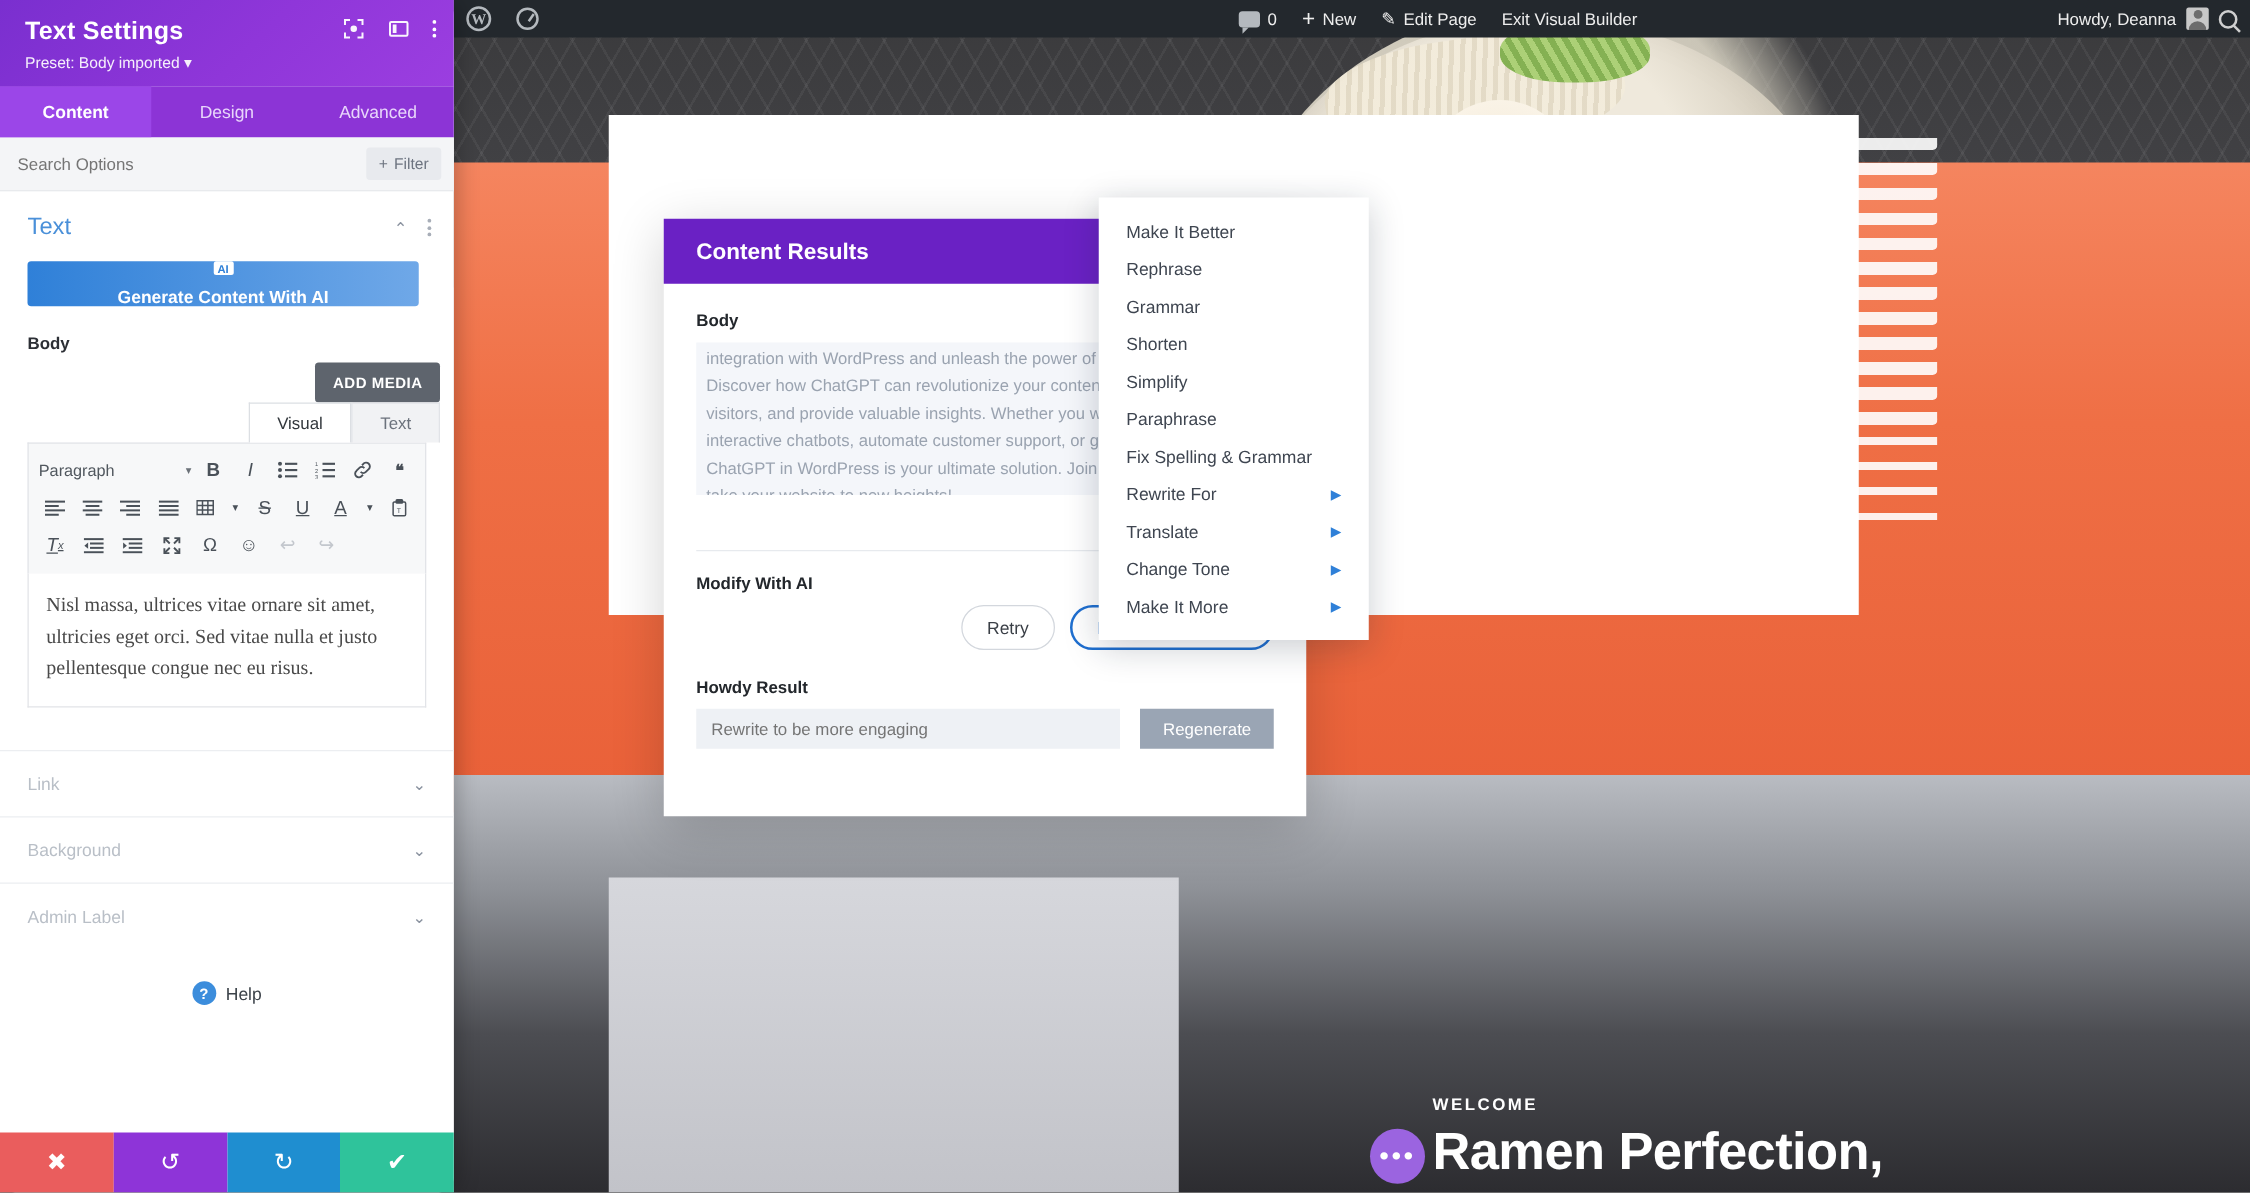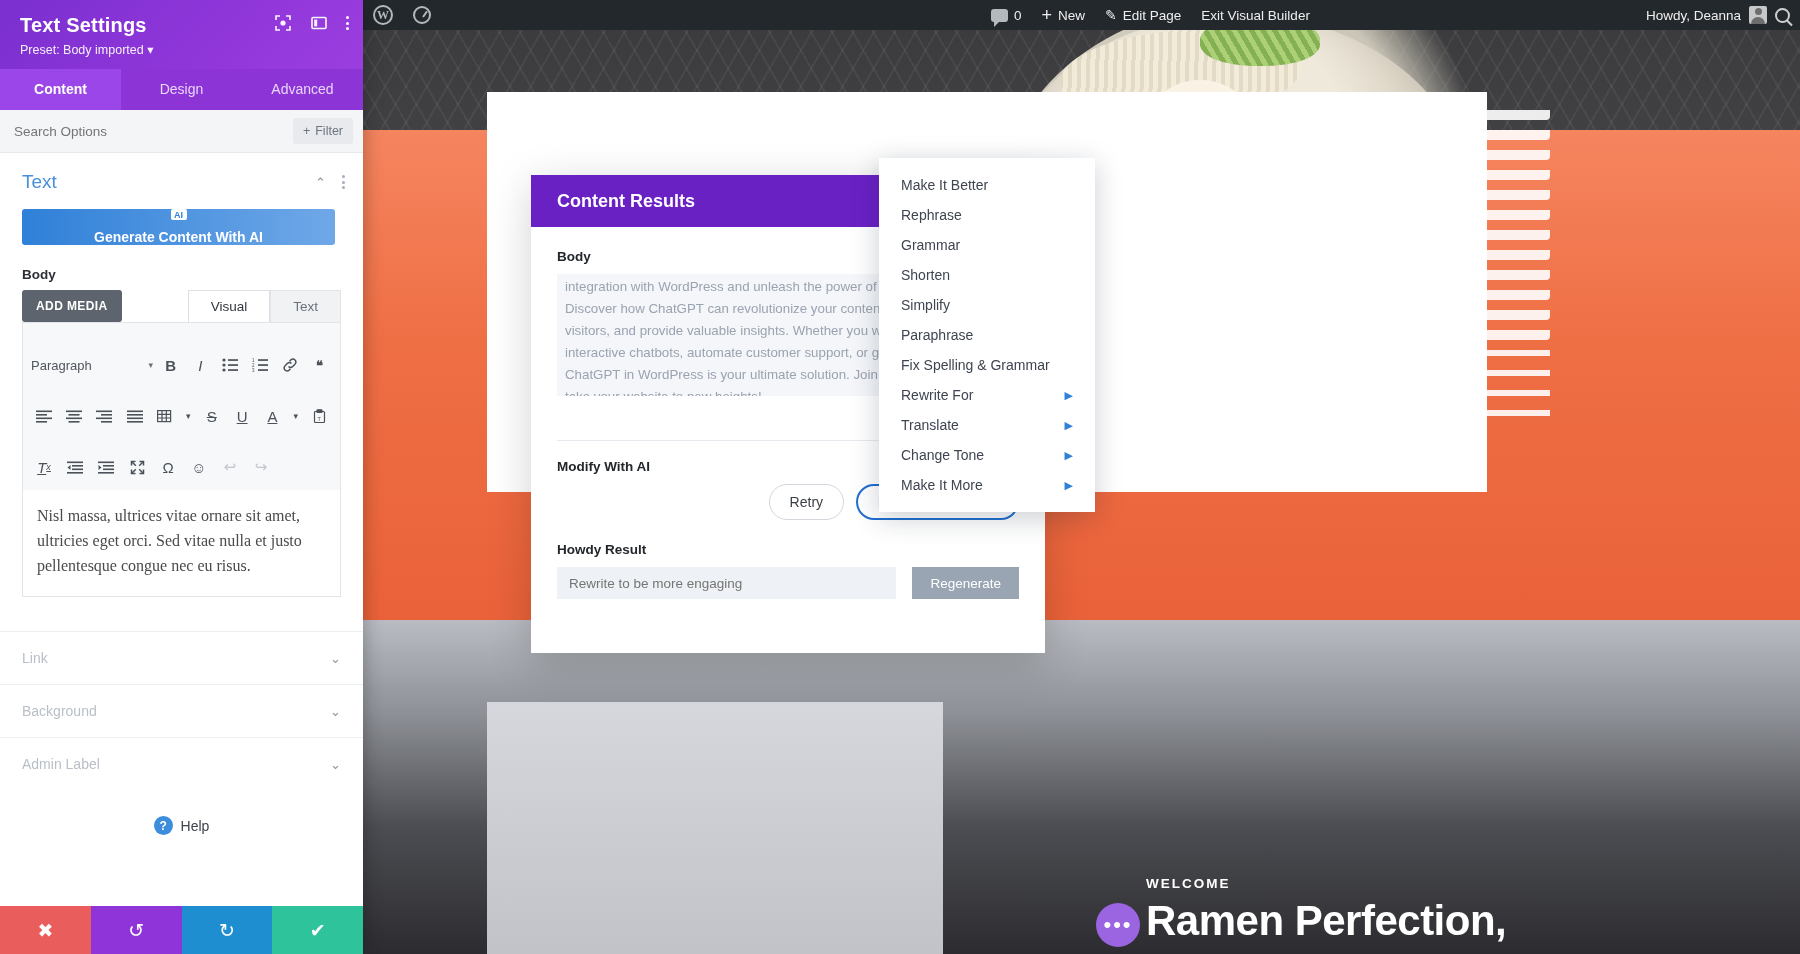--- a/index.html
+++ b/index.html
@@ -166,31 +166,31 @@
   .chev { color:#8b93a0; font-size:13px; }
   .sec-dots { margin-left:16px; display:flex; flex-direction:column; gap:2.5px; }
   .sec-dots i { width:3px; height:3px; background:#a8aeb8; border-radius:50%; display:block; }
   .gen-ai-btn { margin:6px 22px 0; background:linear-gradient(90deg,#2f80d8,#6fa8e8);
                 color:#fff; border:none; border-radius:3px; height:36px; width:313px;
                 display:flex; align-items:center; justify-content:center; gap:9px;
                 font-size:14px; font-weight:600; cursor:pointer; font-family:"Liberation Sans", sans-serif;flex-direction:column; }
   .ai-badge { width:16px; height:16px; background:#fff; color:#2f80d8; border-radius:2px;
               font-size:9px; font-weight:700; display:flex; align-items:center; justify-content:center; }
   .field-label { margin:22px 22px 8px; font-size:13.5px; color:#2c2f35; font-weight:600; }
-  .editor-top { margin:0 22px; display:flex; align-items:flex-end; }
+  .editor-top { margin:0 11px; display:flex; align-items:flex-end;flex-direction:column; }
   .add-media { background:#5e646d; color:#fff; border:none; border-radius:3px; font-size:12px;
                font-weight:700; letter-spacing:.4px; padding:9px 14px; cursor:pointer;
                font-family:"Liberation Sans", sans-serif; }
   .ed-tabs { margin-left:auto; display:flex; align-items:flex-end; gap:0; }
   .ed-tab { padding:8px 22px; font-size:13.5px; color:#6b727c; background:#f1f2f4;
             border:1px solid #e1e3e7; border-bottom:none; cursor:pointer; }
   .ed-tab.active { background:#fff; color:#32373c; border-color:#dcdfe3; }
   .ed-toolbar { margin:0 22px; background:#f7f8f9; border:1px solid #e2e4e8; border-bottom:none;
                 padding:6px 8px 8px; }
-  .tb-row { display:flex; align-items:center; gap:5px; padding:3px 0; color:#50575e;margin-top:21px; }
+  .tb-row { display:flex; align-items:center; gap:5px; padding:3px 0; color:#50575e; }
   .tb-btn { width:26px; height:24px; display:flex; align-items:center; justify-content:center;
             font-size:15px; color:#4a5159; cursor:pointer; }
   .tb-btn.dim { color:#c3c7cd; }
   .tb-sel { display:flex; align-items:center; gap:8px; font-size:13px; color:#50575e;
             width:128px; cursor:pointer; }
   .tb-sel .caret { margin-left:auto; font-size:9px; color:#6b7178; }
   .ed-area { margin:0 22px; border:1px solid #e2e4e8; border-top:none; background:#fff;
              padding:14px 14px 18px; font-family:"Liberation Serif", serif; font-size:16px;
              color:#4a4a4a; line-height:1.55; }
   .collapse-row { border-top:1px solid #eceef1; padding:18px 22px; display:flex; align-items:center; }

